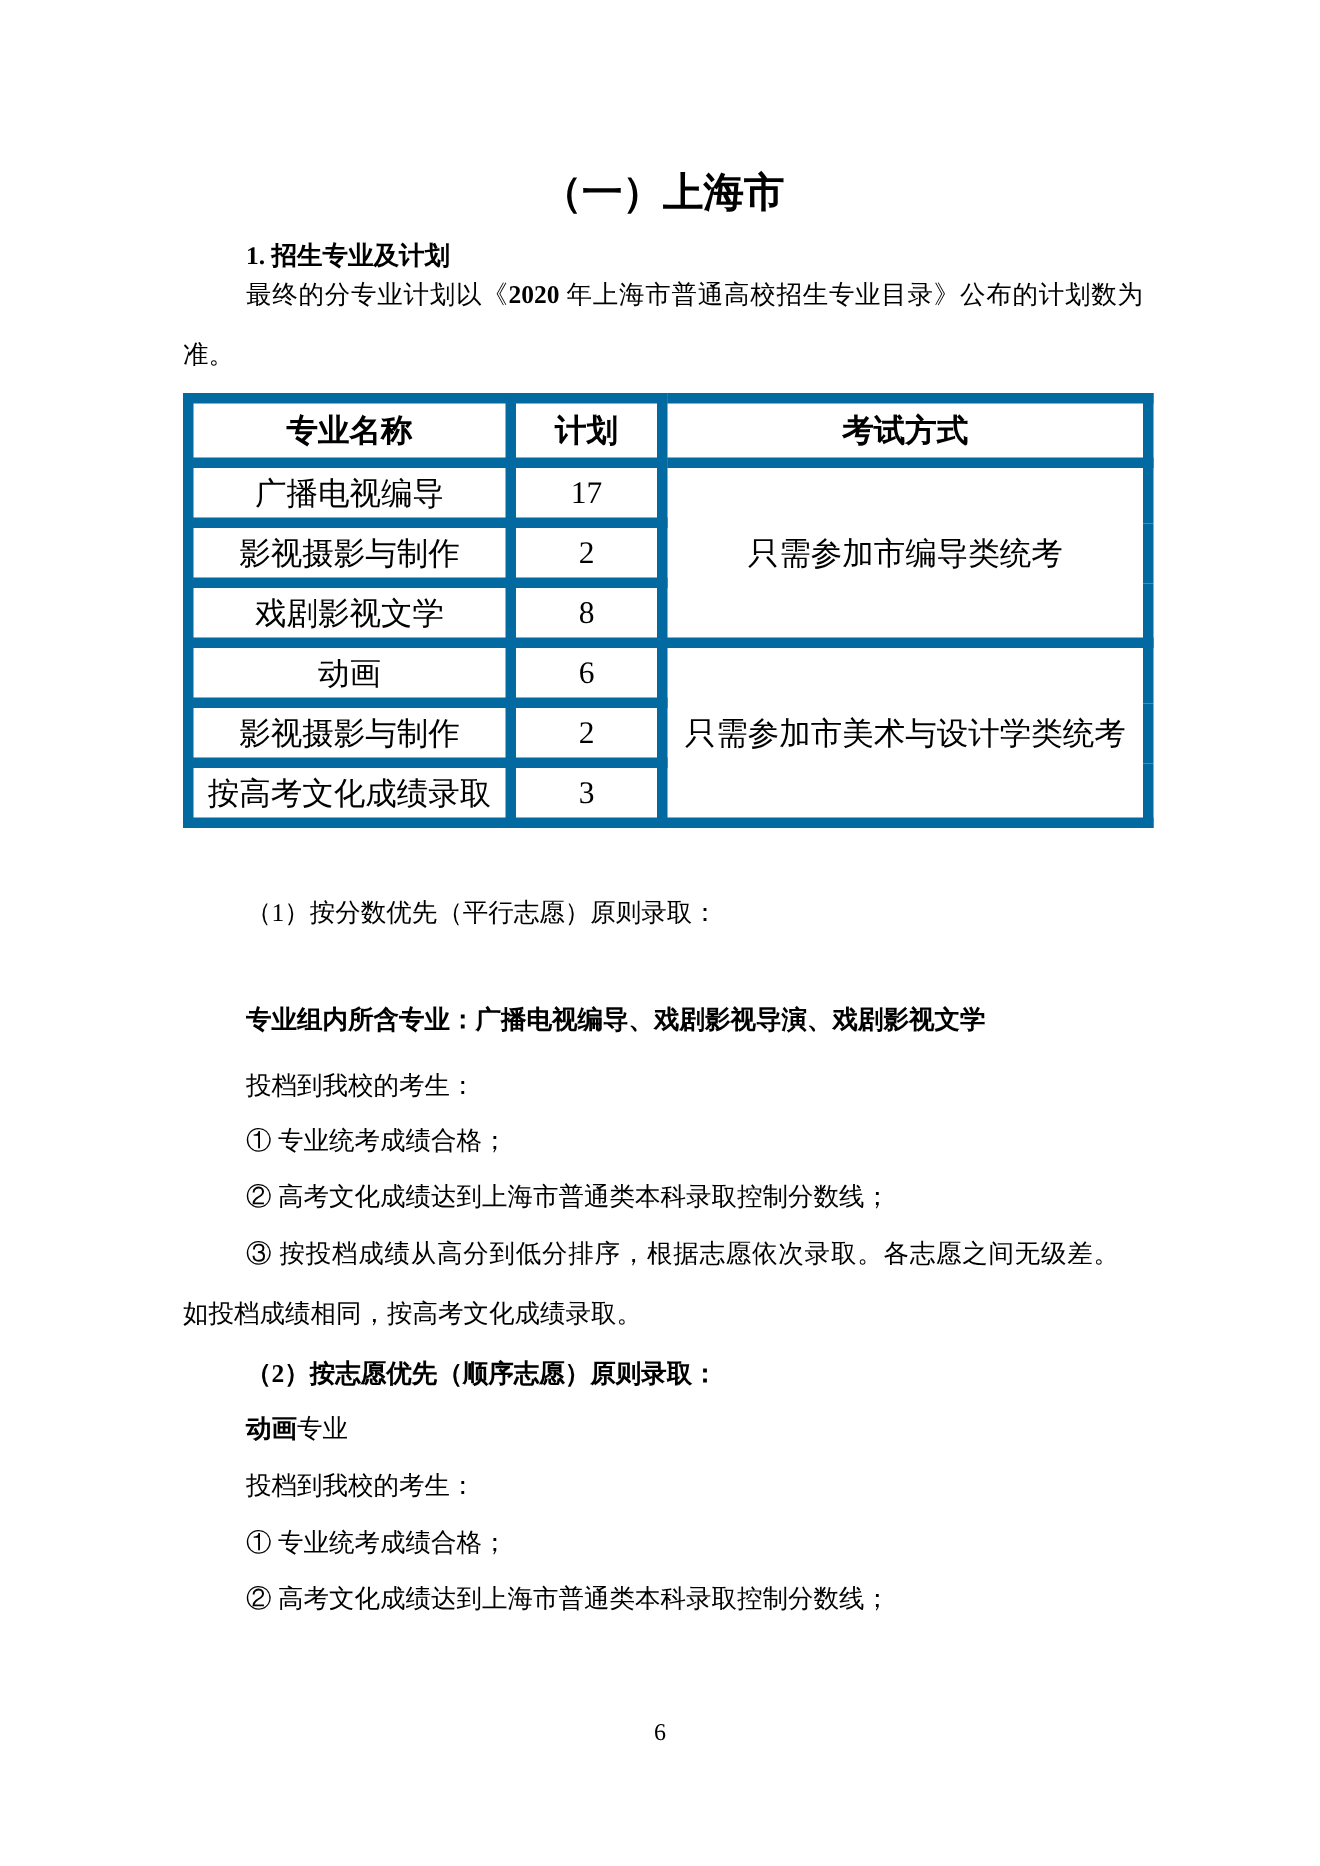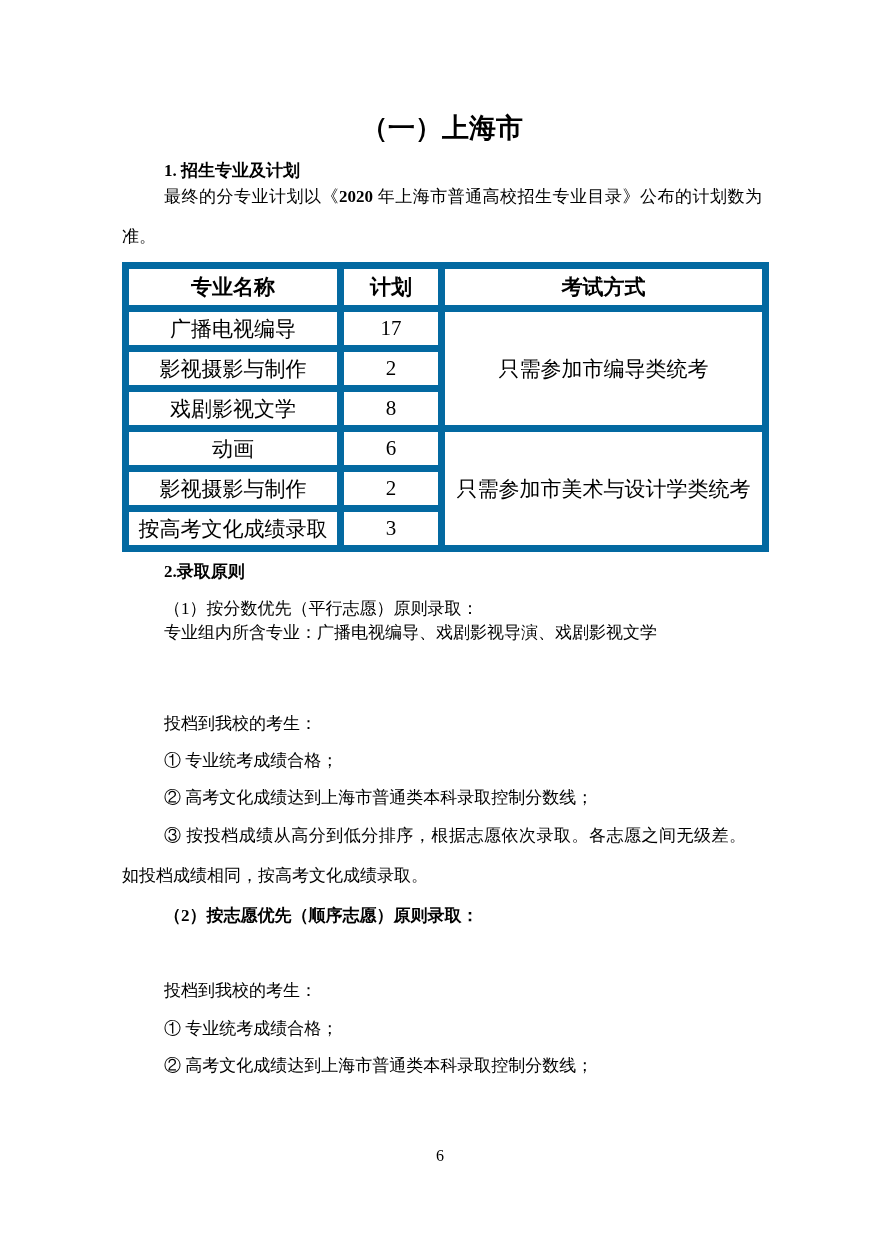--- a/index.html
+++ b/index.html
@@ -26,21 +26,21 @@
   .doc-title {
     top: 108px;
     text-align: center;
     font-size: 27px;
     font-weight: bold;
   }
   .h1-block   { top: 151px; font-weight: bold; }
   .para1      { top: 177px; }
   .h2-block   { top: 552px; font-weight: bold; }
   .sub1-head  { top: 589px; font-weight: normal; }
-  .sub1-majors{ top: 613px; font-weight: normal; }
+  .sub1-majors{ top: 660px; font-weight: bold; }
   .sub1-intro { top: 704px; }
   .s1-item0   { top: 741px; }
   .s1-item1   { top: 778px; }
   .s1-item2   { top: 816px; width: 624px; }
   .sub2-head  { top: 896px; font-weight: bold; font-family: Liberation Serif, serif; }
   .sub2-major { top: 933px; }
   .sub2-intro { top: 971px; }
   .s2-item0   { top: 1009px; }
   .s2-item1   { top: 1046px; }
   .pageno {
@@ -121,34 +121,34 @@
         <td>影视摄影与制作</td>
         <td>2</td>
       </tr>
       <tr class="drow">
         <td>按高考文化成绩录取</td>
         <td>3</td>
       </tr>
     </tbody>
   </table>
 
-  <div class="block h2-block indent">2.录取原则</div>
 
   <div class="block sub1-head indent">（1）按分数优先（平行志愿）原则录取：</div>
 
   <div class="block sub1-majors indent">专业组内所含专业：广播电视编导、戏剧影视导演、戏剧影视文学</div>
 
   <div class="block sub1-intro indent">投档到我校的考生：</div>
 
   <div class="block s1-item0 indent">① 专业统考成绩合格；</div>
   <div class="block s1-item1 indent">② 高考文化成绩达到上海市普通类本科录取控制分数线；</div>
   <div class="block s1-item2 indent">③ 按投档成绩从高分到低分排序，根据志愿依次录取。各志愿之间无级差。如投档成绩相同，按高考文化成绩录取。</div>
 
   <div class="block sub2-head indent">（2）按志愿优先（顺序志愿）原则录取：</div>
 
+  <div class="block sub2-major indent"><span class="bold">动画</span><span>专业</span></div>
 
   <div class="block sub2-intro indent">投档到我校的考生：</div>
 
   <div class="block s2-item0 indent">① 专业统考成绩合格；</div>
   <div class="block s2-item1 indent">② 高考文化成绩达到上海市普通类本科录取控制分数线；</div>
 
   <div class="pageno">6</div>
 
 </div>
 

